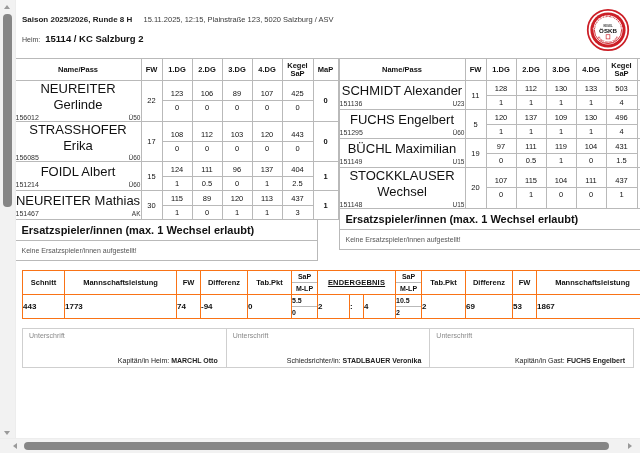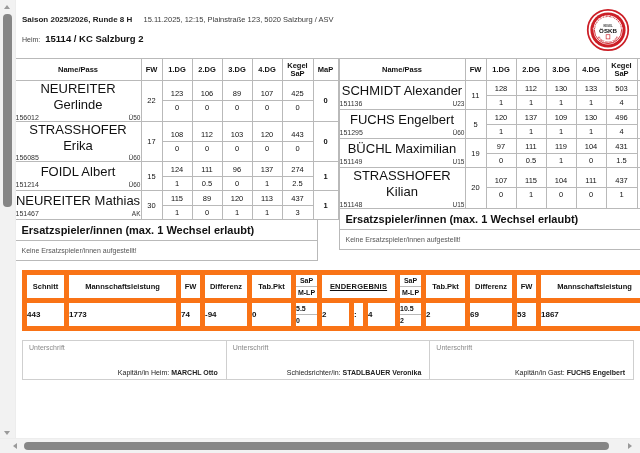--- a/index.html
+++ b/index.html
@@ -194,21 +194,21 @@
 
   
   .summary-wrap { margin: 9px 6px 0 6px; }
   table.summary {
     width: 100%;
     border-collapse: collapse;
     table-layout: fixed;
     font-size: 7px;
   }
   table.summary th, table.summary td {
-    border: 5px solid #f97316;
+    border: 1px solid #f97316;
     vertical-align: middle;
     padding: 0;
   }
   table.summary thead th {
     height: 23px;
     font-size: 7.5px; font-weight: bold; color: #111;
   }
   table.summary tbody td {
     height: 21px;
     font-size: 8px; font-weight: bold; color: #111;
@@ -409,21 +409,21 @@
               </td>
               <td class="dg-cell">
                 <div class="dg-top">96</div>
                 <div class="dg-bot">0</div>
               </td>
               <td class="dg-cell">
                 <div class="dg-top">137</div>
                 <div class="dg-bot">1</div>
               </td>
               <td class="dg-cell sap-cell">
-                <div class="dg-top">274</div>
+                <div class="dg-top">404</div>
                 <div class="dg-bot">2.5</div>
               </td>
               <td class="c-map">1</td>
             </tr>
             <tr>
               <td class="c-name">
                 <span class="pname">NEUREITER Mathias</span>
                 <div class="prow2">
                   <span class="ppass">151467</span>
                   <span class="pclass">AK</span>
@@ -574,21 +574,21 @@
                 <div class="dg-bot">0</div>
               </td>
               <td class="dg-cell sap-cell">
                 <div class="dg-top">431</div>
                 <div class="dg-bot">1.5</div>
               </td>
               <td class="c-map">0</td>
             </tr>
             <tr>
               <td class="c-name">
-                <span class="pname">STRASSHOFER Kilian</span>
+                <span class="pname">STOCKKLAUSER Wechsel</span>
                 <div class="prow2">
                   <span class="ppass">151148</span>
                   <span class="pclass">U15</span>
                 </div>
               </td>
               <td class="c-fw">20</td>
               <td class="dg-cell">
                 <div class="dg-top">107</div>
                 <div class="dg-bot">0</div>
               </td>

